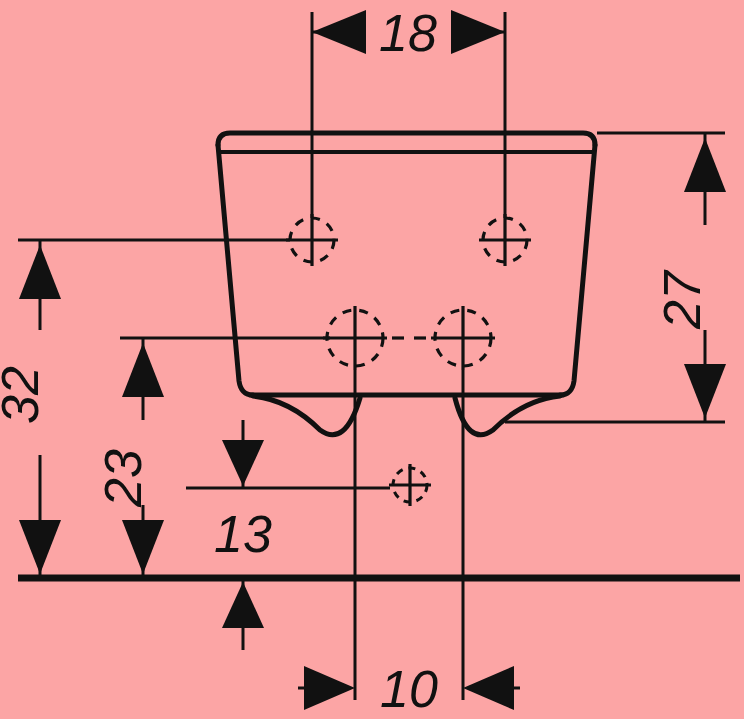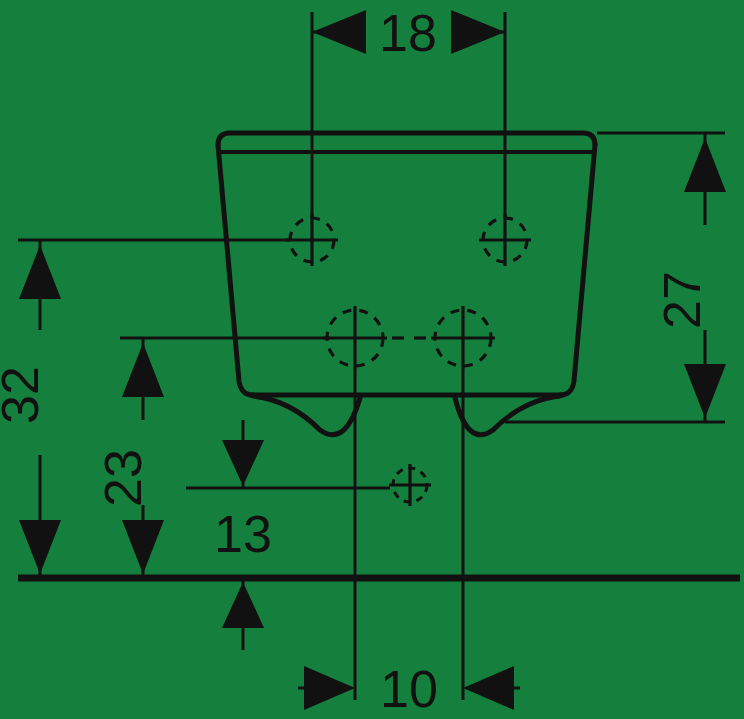--- a/index.html
+++ b/index.html
@@ -7,22 +7,23 @@
     padding: 0;
     background: #ffffff;
   }
   body {
     font-family: "Liberation Sans", sans-serif;
   }
   #drawing-root {
     position: relative;
     width: 744px;
     height: 719px;
-    background: #15803d;
+    background: #fca5a5;
     overflow: hidden;
+    font-style: italic;
   }
   svg#technical-drawing {
     display: block;
     width: 744px;
     height: 719px;
   }
   .dim-text {
     font-family: "Liberation Sans", sans-serif;
     font-size: 52px;
     fill: #111111;

